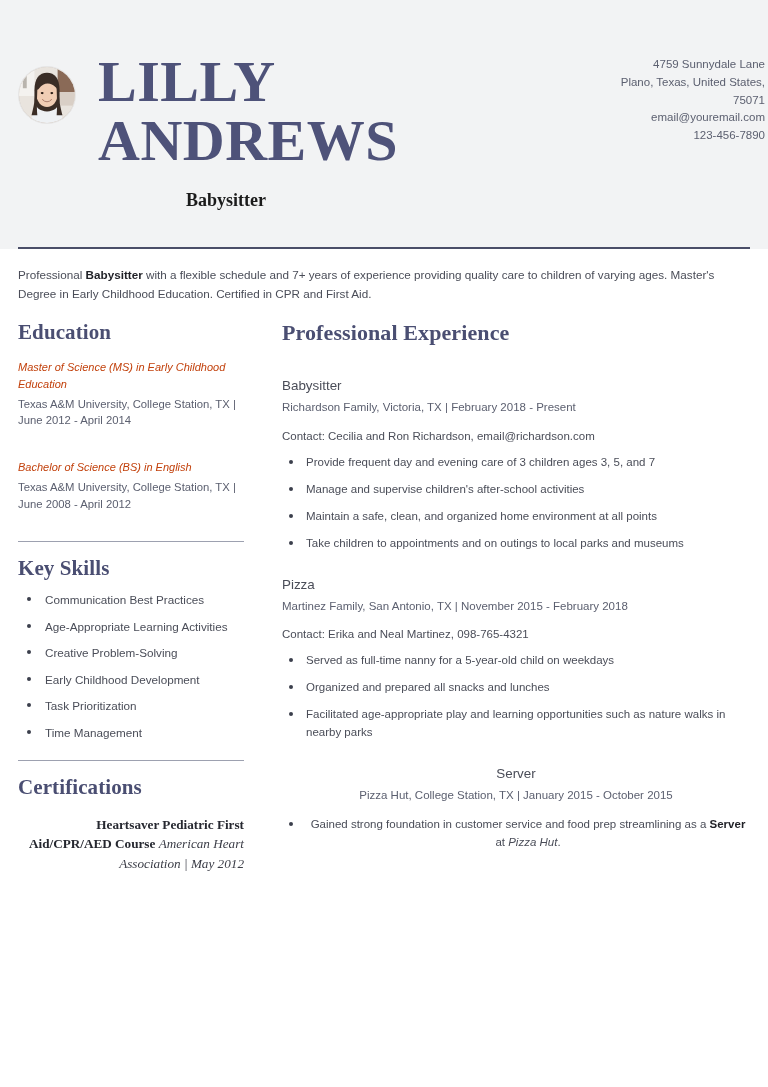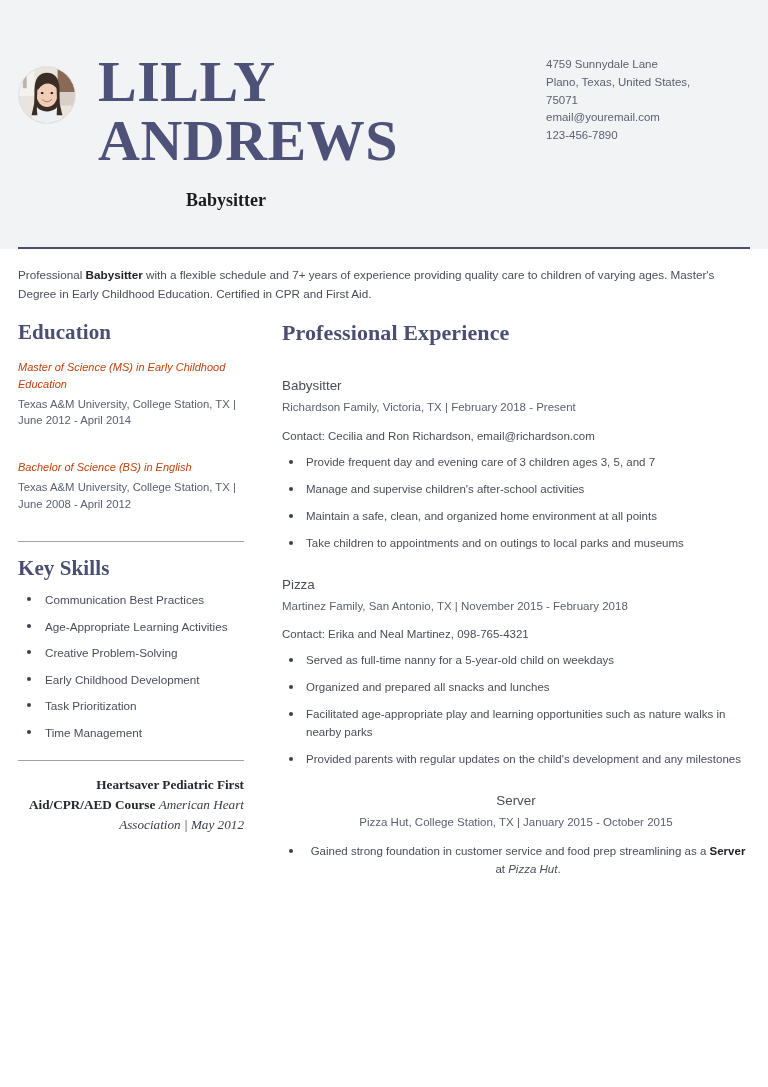--- a/index.html
+++ b/index.html
@@ -77,26 +77,26 @@
     font-weight: 700;
     font-size: 18px;
     color: #1b1b1b;
     margin-top: 20px;
     margin-left: 88px;
   }
 
   .contact {
     position: absolute;
     top: 56px;
-    right: 36px;
+    right: 3px;
     width: 186px;
     font-size: 11.5px;
     line-height: 1.55;
     color: #5c6070;
-    text-align: left;
+    text-align: right;
   }
   .contact div { white-space: normal; }
 
   .header-rule {
     position: absolute;
     left: 18px;
     right: 18px;
     bottom: 0;
     height: 2px;
     background: #4a4e68;
@@ -330,20 +330,21 @@
           <li class="skill-item">Creative Problem-Solving</li>
           <li class="skill-item">Early Childhood Development</li>
           <li class="skill-item">Task Prioritization</li>
           <li class="skill-item">Time Management</li>
         </ul>
       </div>
 
       <div class="sec-rule" style="margin-top:19px;"></div>
 
       <div>
+        <div class="sec-head">Certifications</div>
 
         <div class="cert-block" style="margin-top:14px;">
           <div class="cert-text">
             <span class="cert-name">Heartsaver Pediatric First Aid/CPR/AED Course</span>
             <span class="cert-org">American Heart Association | May 2012</span>
           </div>
         </div>
 
       </div>
 
@@ -366,21 +367,20 @@
       </div>
 
       <div class="job" style="margin-top:22px;">
         <div class="job-role">Pizza</div>
         <div class="job-meta">Martinez Family, San Antonio, TX | November 2015 - February 2018</div>
         <div class="job-contact">Contact: Erika and Neal Martinez, 098-765-4321</div>
         <ul class="duties">
           <li class="duty">Served as full-time nanny for a 5-year-old child on weekdays</li>
           <li class="duty">Organized and prepared all snacks and lunches</li>
           <li class="duty">Facilitated age-appropriate play and learning opportunities such as nature walks in nearby parks</li>
-          <li class="duty">Provided parents with regular updates on the child's development and any milestones</li>
         </ul>
       </div>
 
       <div class="job" style="margin-top:22px;text-align:center;">
         <div class="job-role">Server</div>
         <div class="job-meta">Pizza Hut, College Station, TX | January 2015 - October 2015</div>
         <ul class="duties" style="margin-top:12px;">
           <li class="duty">
             <span>Gained strong foundation in customer service and food prep streamlining as a </span><b>Server</b><span> at </span><i>Pizza Hut</i><span>.</span>
           </li>

